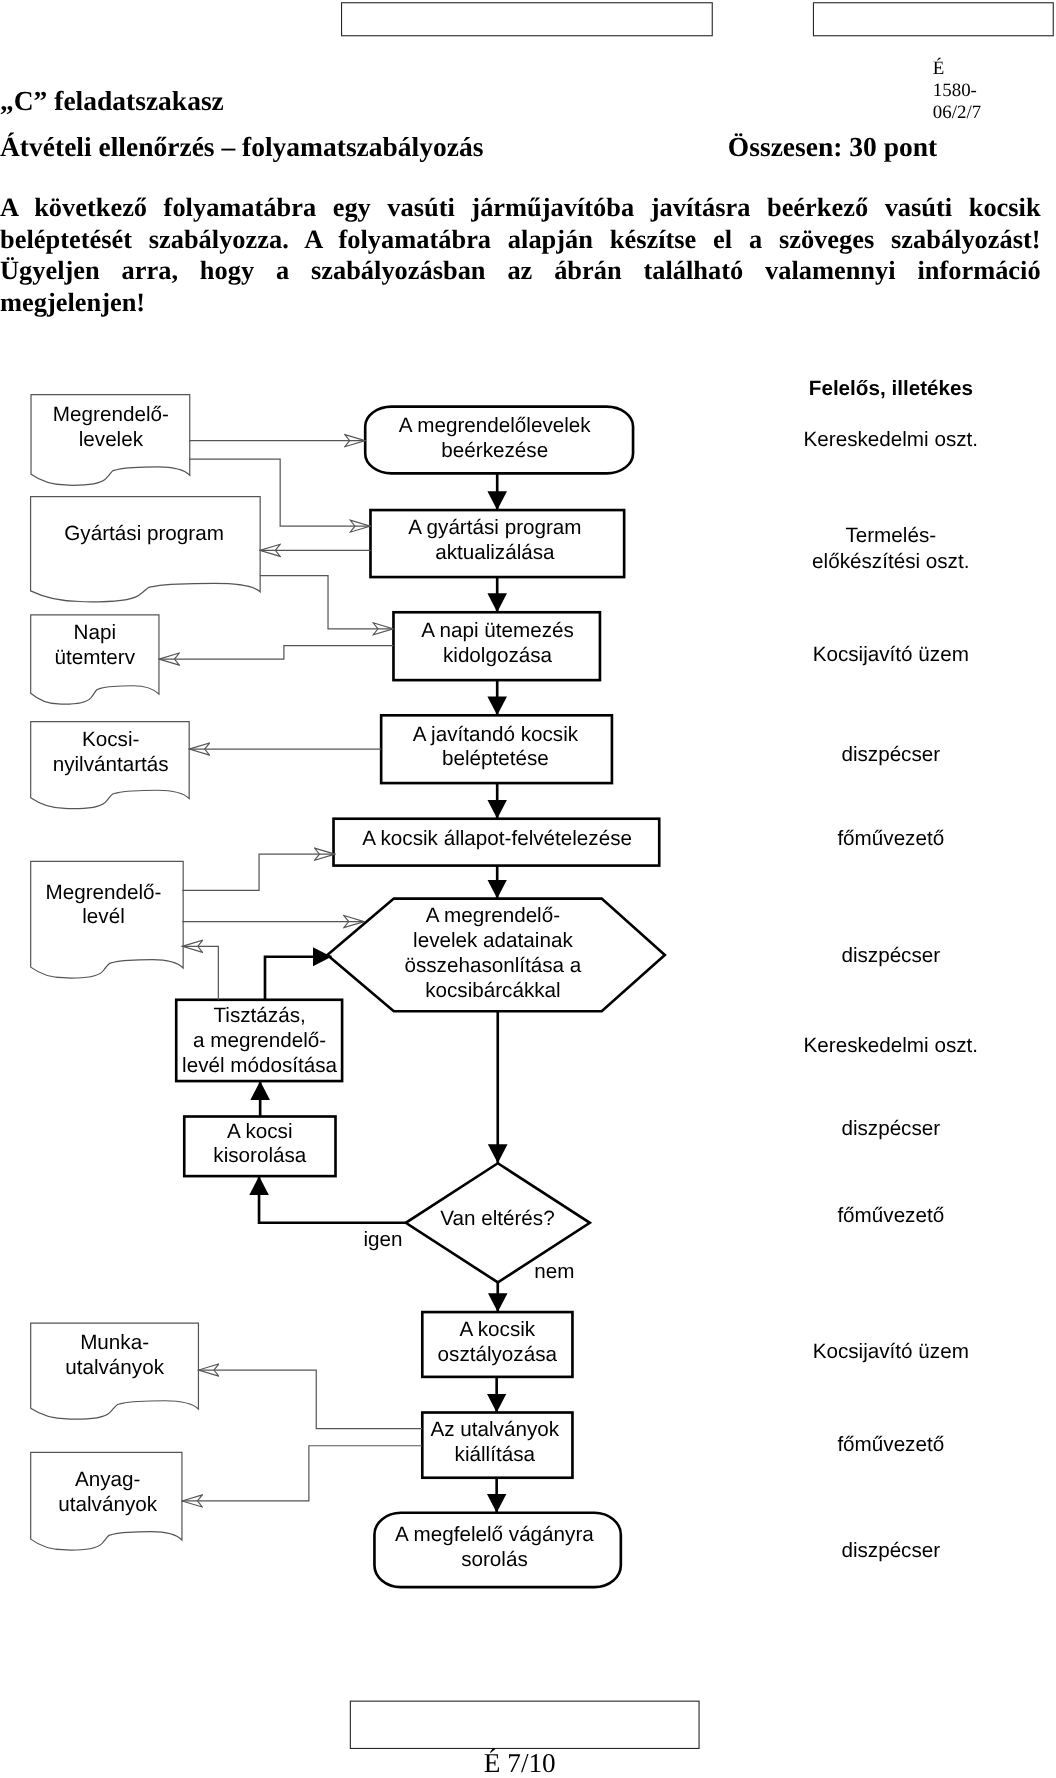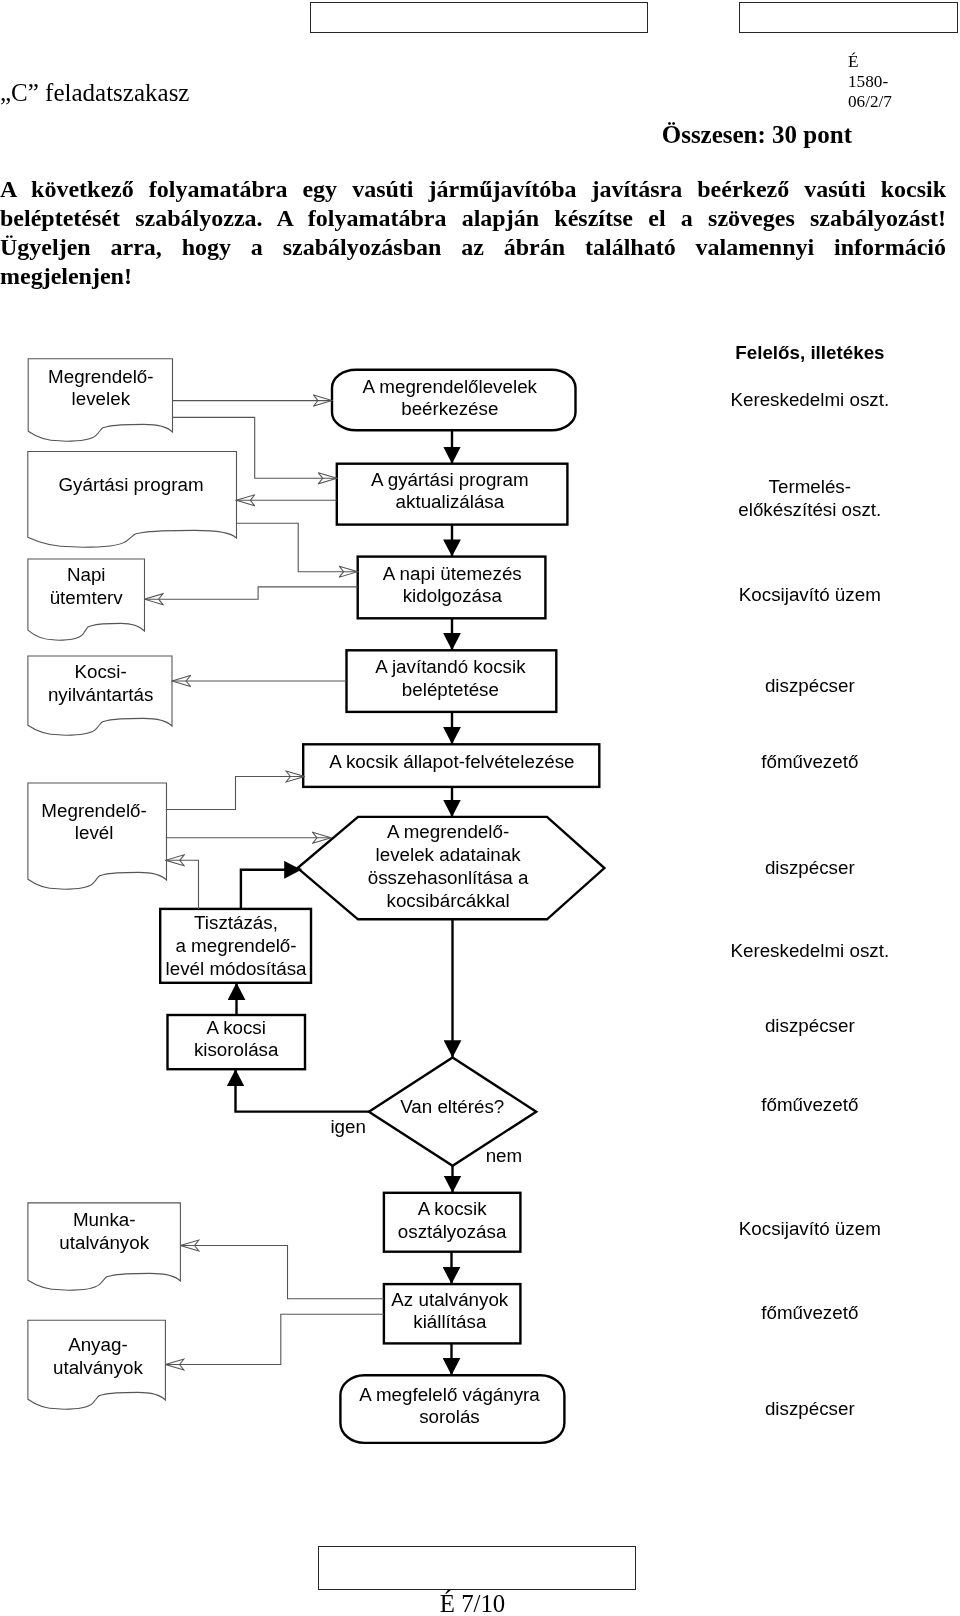--- a/index.html
+++ b/index.html
@@ -2,21 +2,21 @@
 <html><head>
 <meta charset="utf-8">
 <style>
   html,body{margin:0;padding:0;background:#fff;}
   body{width:960px;height:1616px;overflow:hidden;}
   .page{position:relative;width:863px;height:1616px;background:#fff;}
   .abs{position:absolute;}
   .hdrbox{position:absolute;border:1.4px solid #262626;box-sizing:border-box;background:#fff;}
   .serif{font-family:"Liberation Serif",serif;color:#000;}
   .code{font-size:17.2px;letter-spacing:0px;}
-  .t-section{font-size:25px;font-weight:normal;}
+  .t-section{font-size:25px;font-weight:bold;}
   .t-sub{font-size:25px;font-weight:bold;}
   .t-points{font-size:25px;font-weight:bold;}
   .t-para{font-size:24px;font-weight:bold;line-height:28.9px;text-align:justify;}
   .t-foot{font-size:24.8px;}
   svg{display:block;}
   .fcText{font-family:"Liberation Sans",sans-serif;font-size:18.8px;fill:#000;}
   .fcTextB{font-family:"Liberation Sans",sans-serif;font-size:18.8px;font-weight:bold;fill:#000;}
   .thinline{fill:none;stroke:#555;stroke-width:1.1;}
   .thickline{fill:none;stroke:#000;stroke-width:2.4;}
   .shapeThin{fill:#fff;stroke:#555;stroke-width:1.1;}
@@ -27,20 +27,21 @@
 
 <div class="page">
 
   <div class="hdrbox" style="left:310px;top:2px;width:338px;height:31px;"></div>
   <div class="hdrbox" style="left:739px;top:2px;width:219px;height:31px;"></div>
 
   <div class="abs serif code" style="left:848px;top:52px;">É 1580-06/2/7</div>
 
   <div class="abs serif t-section" style="left:0px;top:79px;">„C” feladatszakasz</div>
 
+  <div class="abs serif t-sub" style="left:0px;top:121px;">Átvételi ellenőrzés – folyamatszabályozás</div>
 
   <div class="abs serif t-points" style="right:11px;top:121px;">Összesen: 30 pont</div>
 
   <div class="abs serif t-para" style="left:0px;top:175px;width:946px;">A következő folyamatábra egy vasúti járműjavítóba javításra beérkező vasúti kocsik beléptetését szabályozza. A folyamatábra alapján készítse el a szöveges szabályozást! Ügyeljen arra, hogy a szabályozásban az ábrán található valamennyi információ megjelenjen!</div>
 
   <svg class="abs" width="960" height="1130" viewBox="0 0 960 1130" style="left:0px;top:330px;">
     <defs>
       <marker id="ahOpen" markerWidth="20" markerHeight="14" refX="19.1" refY="7" orient="auto" markerUnits="userSpaceOnUse">
         <path d="M0.6,1.5 L19.1,7 L0.6,12.5 L5.0,7 Z" fill="none" stroke="#555" stroke-width="1.05" stroke-linejoin="miter"></path>
       </marker>

